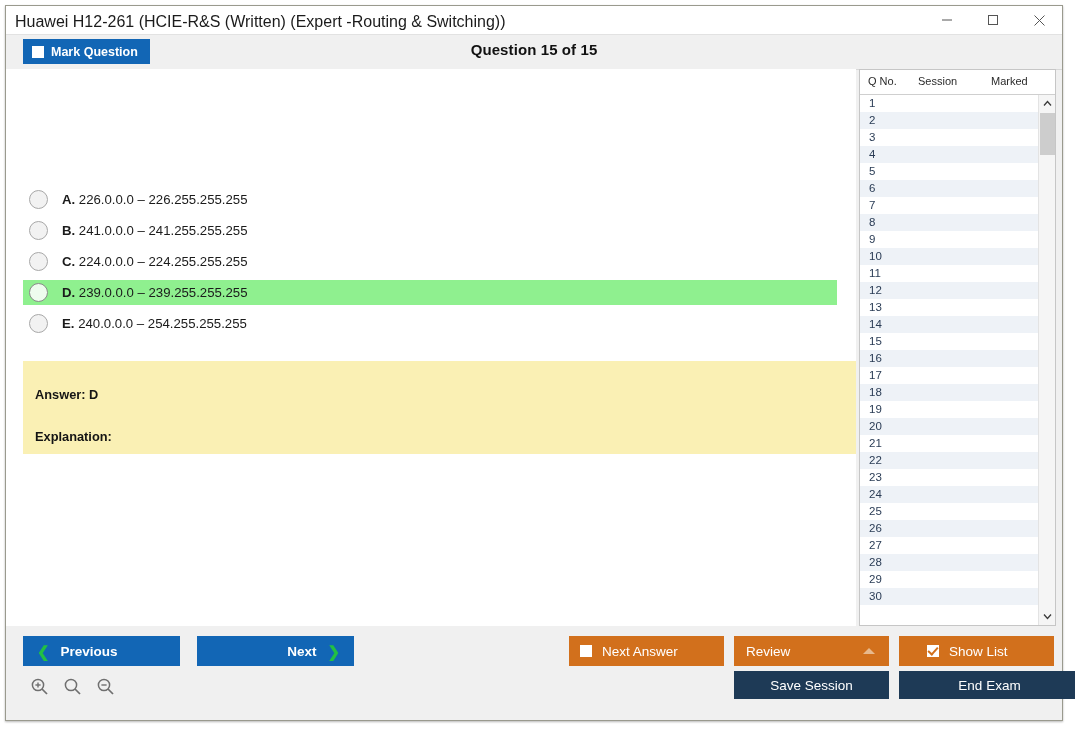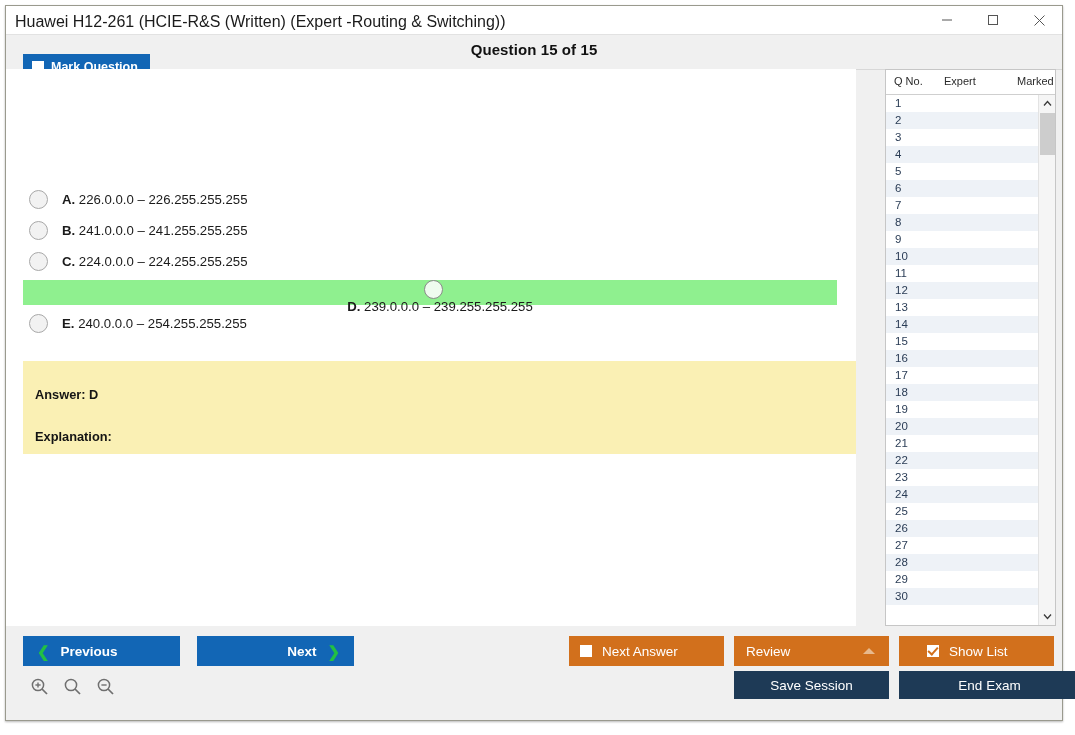--- a/index.html
+++ b/index.html
@@ -73,21 +73,20 @@
     background: #1266b5;
     color: #ffffff;
     font-size: 12.5px;
     font-weight: bold;
     display: flex;
     align-items: center;
     gap: 7px;
     border: none;
     cursor: pointer;
     white-space: nowrap;
-    margin-top: 15px;
   }
   .chk {
     width: 12px;
     height: 12px;
     background: #ffffff;
     display: inline-block;
     position: relative;
     flex: none;
   }
   .chk.checked::after {
@@ -142,21 +141,21 @@
   }
   .option {
     position: relative;
     height: 25px;
     display: flex;
     align-items: center;
     margin-bottom: 6px;
     padding-left: 6px;
     cursor: pointer;
   }
-  .option.selected { background: #8ff08f; flex-direction: column; }
+  .option.selected { background: #8ff08f; }
   .radio {
     width: 17px;
     height: 17px;
     border-radius: 50%;
     border: 1px solid #a8a8a8;
     background: #f2f2f2;
     flex: none;
   }
   .option.selected .radio { background: #eefcee; border-color: #8a8a8a; }
   .opt-label {
@@ -184,21 +183,21 @@
     color: #141414;
   }
   .ans-line.l1 { top: 26px; }
   .ans-line.l2 { top: 68px; }
 
   
   .listpanel {
     position: absolute;
     right: 6px;
     top: 63px;
-    width: 171px;
+    width: 197px;
     bottom: 94px;
     background: #ffffff;
     border: 1px solid #c6c6c6;
     box-sizing: border-box;
     overflow: hidden;
   }
   .list-head {
     position: relative;
     height: 24px;
     background: #ffffff;
@@ -448,21 +447,21 @@
 
       <div class="answerbox">
         <div class="ans-line l1">Answer: D</div>
         <div class="ans-line l2">Explanation:</div>
       </div>
     </div>
 
     <div class="listpanel">
       <div class="list-head">
         <span class="lh-no">Q No.</span>
-        <span class="lh-ans">Expert</span>
+        <span class="lh-ans">Session</span>
         <span class="lh-mark">Marked</span>
       </div>
       <div class="list-body" id="list-body">
           <div class="list-row">
             <span class="lr-no">1</span>
             <span class="lr-ans"></span>
             <span class="lr-mark"></span>
           </div>
           <div class="list-row alt">
             <span class="lr-no">2</span>

